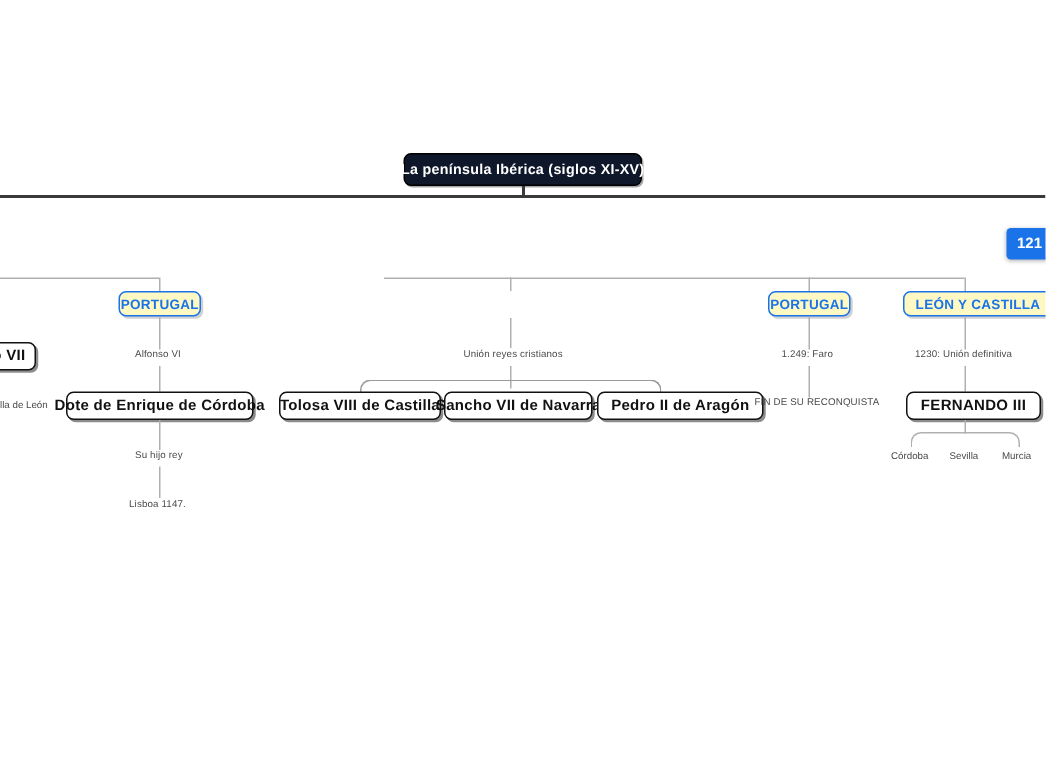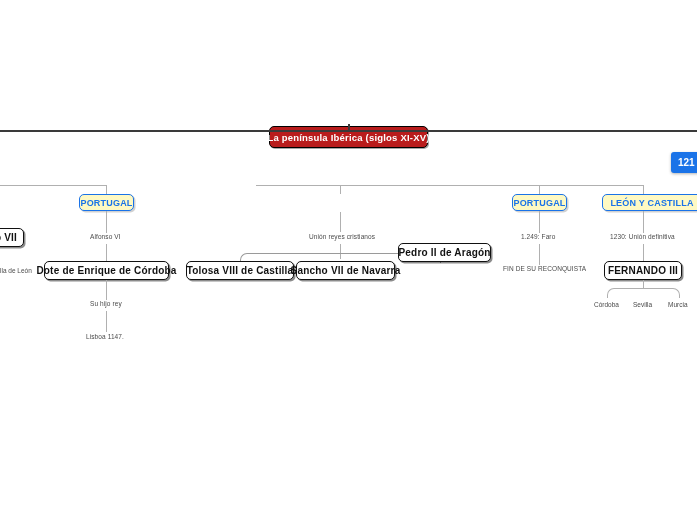--- a/index.html
+++ b/index.html
@@ -24,27 +24,26 @@
   .node{
     position:absolute;
     box-sizing:border-box;
     display:flex;align-items:center;justify-content:center;
     white-space:nowrap;
     border-radius:5px;
     font-weight:bold;
     letter-spacing:.2px;
   }
   .node-root{
-    background:#b91c1c;color:#ffffff;
+    background:#0f172a;color:#ffffff;
     border:1px solid #000;
     font-size:9.5px;
     height:22px;
     padding:0 14px;
     box-shadow:1px 1px 0 rgba(0,0,0,.35);
-    margin-top:24px;
   }
   .node-black{
     background:#ffffff;color:#111111;
     border:1.6px solid #111111;
     font-size:10px;
     height:19px;
     padding:0 10px;
     box-shadow:1.5px 1.5px 0 rgba(0,0,0,.45);
   }
   .node-blue{
@@ -124,40 +123,40 @@
   <div class="edge-label" style="left:309px;top:233px;">Unión reyes cristianos</div>
   <div class="vline" style="left:340px;top:244px;height:15px;"></div>
 
   <div class="elbow dk" style="left:240px;top:253px;width:100px;height:9px;
        border-top-width:1px;border-left-width:1px;border-top-left-radius:7px;"></div>
   <div class="elbow dk" style="left:340px;top:253px;width:100px;height:9px;
        border-top-width:1px;border-right-width:1px;border-top-right-radius:7px;"></div>
 
   <div class="node node-black" style="left:186px;top:261px;width:108px;">Tolosa VIII de Castilla</div>
   <div class="node node-black" style="left:296px;top:261px;width:99px;">Sancho VII de Navarra</div>
-  <div class="node node-black" style="left:398px;top:243px;width:93px;">Pedro II de Aragón</div>
+  <div class="node node-black" style="left:398px;top:261px;width:111px;">Pedro II de Aragón</div>
 
   <div class="vline" style="left:539px;top:185px;height:9px;"></div>
 
   <div class="node node-blue" style="left:512px;top:194px;width:55px;">PORTUGAL</div>
 
   <div class="vline" style="left:539px;top:211px;height:22px;"></div>
   <div class="edge-label" style="left:521px;top:233px;">1.249: Faro</div>
   <div class="vline" style="left:539px;top:244px;height:21px;"></div>
   <div class="edge-label" style="left:503px;top:265px;">FIN DE SU RECONQUISTA</div>
 
   <div class="vline" style="left:643px;top:185px;height:9px;"></div>
 
   <div class="node node-blue" style="left:602px;top:194px;width:100px;">LEÓN Y CASTILLA</div>
 
   <div class="vline" style="left:643px;top:211px;height:22px;"></div>
   <div class="edge-label" style="left:610px;top:233px;">1230: Unión definitiva</div>
   <div class="vline" style="left:643px;top:244px;height:17px;"></div>
 
-  <div class="node node-black" style="left:604px;top:261px;width:78px;">FERNANDO III</div>
+  <div class="node node-black" style="left:604px;top:261px;width:90px;">FERNANDO III</div>
 
   <div class="vline" style="left:643px;top:280px;height:9px;"></div>
 
   <div class="elbow" style="left:607px;top:288px;width:36px;height:9px;
        border-top-width:1px;border-left-width:1px;border-top-left-radius:7px;"></div>
   <div class="elbow" style="left:643px;top:288px;width:36px;height:9px;
        border-top-width:1px;border-right-width:1px;border-top-right-radius:7px;"></div>
 
   <div class="leaf-label" style="left:594px;top:301px;">Córdoba</div>
   <div class="leaf-label" style="left:633px;top:301px;">Sevilla</div>

